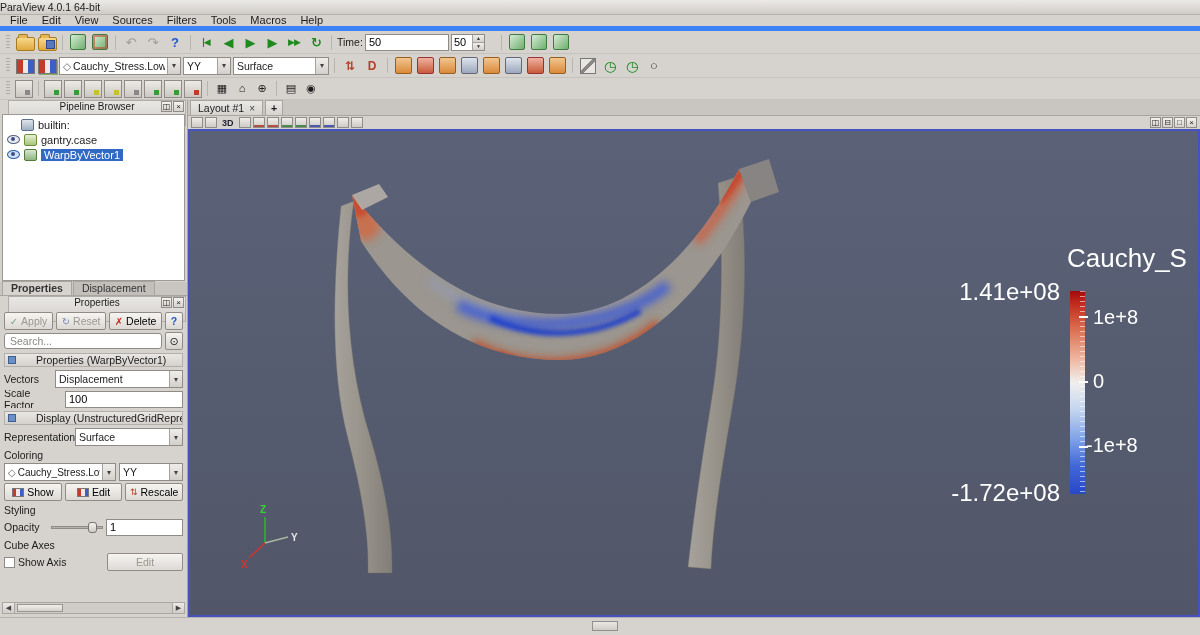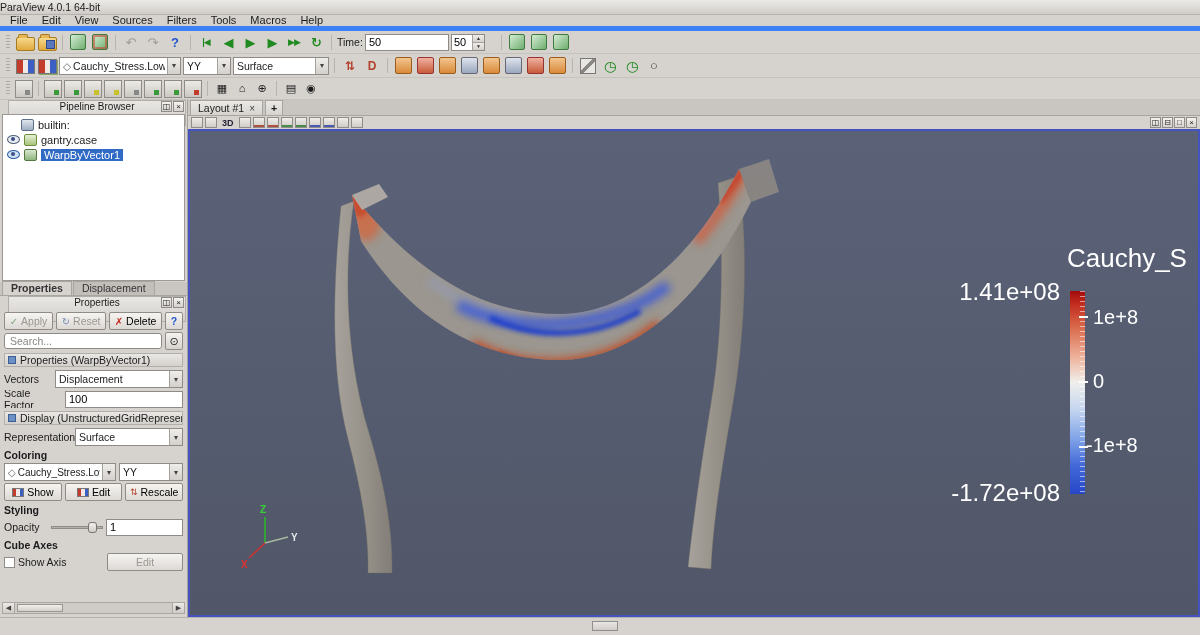--- a/index.html
+++ b/index.html
@@ -75,23 +75,23 @@
 .pbtn{display:inline-flex;align-items:center;justify-content:center;gap:3px;height:18px;border:1px solid #8f8c88;background:linear-gradient(#f6f4f1,#dcd9d5);border-radius:2px;font-size:10.5px;font-family:inherit;padding:0 6px;white-space:nowrap;overflow:hidden;cursor:default}
 .pbtn.dis{color:#9a9793}
 .bi{font-style:normal;font-size:10px}
 .bi.check{color:#7da87d}
 .bi.del{color:#c22b1b}
 .bi.rsc{color:#b3402a;font-size:9px}
 .minipal{width:12px;height:9px;border:1px solid #777;background:linear-gradient(to right,#c23b2b 0 34%,#efe8e4 34% 66%,#3b5fc2 66%);flex:none}
 .search{flex:1;height:16px;border:1px solid #8f8c88;border-radius:3px;font-size:10.5px;padding:0 5px;font-family:inherit;background:#fff;color:#333}
 .search::placeholder{color:#8a8782}
 .gearbtn{width:18px;height:18px;border:1px solid #8f8c88;background:linear-gradient(#f4f2ef,#d5d2ce);border-radius:2px;display:flex;align-items:center;justify-content:center;font-size:11px}
-.psection{height:14px;margin:3px 0 3px;background:linear-gradient(#e9e7e4,#d4d1cd);border:1px solid #b2afab;display:flex;align-items:center;gap:4px;padding:0 3px;font-size:10.5px;overflow:hidden;white-space:nowrap}
+.psection{height:14px;margin:3px 0 3px;background:linear-gradient(#e9e7e4,#d4d1cd);border:1px solid #b2afab;display:flex;align-items:center;gap:20px;padding:0 3px;font-size:10.5px;overflow:hidden;white-space:nowrap}
 .sq{width:8px;height:8px;background:#6b8fc7;border:1px solid #3c5e91;flex:none}
-.pbold{font-weight:bold;margin:3px 0 2px;font-size:10.5px}
+.pbold{font-weight:normal;margin:3px 0 2px;font-size:10.5px}
 .plabel{font-size:10.5px;flex:none}
 .grow{flex:1;min-width:0}
 .slider{position:relative;width:52px;height:16px;flex:none}
 .slider .track{position:absolute;left:0;right:0;top:7px;height:3px;background:#b5b2ae;border:1px solid #8f8c88}
 .slider .thumb{position:absolute;left:37px;top:3px;width:9px;height:11px;background:linear-gradient(#f2f0ed,#cfccc8);border:1px solid #77746f;border-radius:3px}
 .cb{width:11px;height:11px;background:#fff;border:1px solid #8f8c88;flex:none}
 .mini-scroll{position:absolute;left:2px;right:2px;bottom:3px;height:12px;display:flex;align-items:stretch;border:1px solid #aaa7a3;background:#cfccc8}
 .sarr{width:12px;display:flex;align-items:center;justify-content:center;font-size:7px;font-style:normal;background:linear-gradient(#eceae7,#d0cdc9);border-right:1px solid #aaa7a3;color:#444}
 .sarr:last-child{border-right:none;border-left:1px solid #aaa7a3}
 .strack{flex:1;position:relative}

